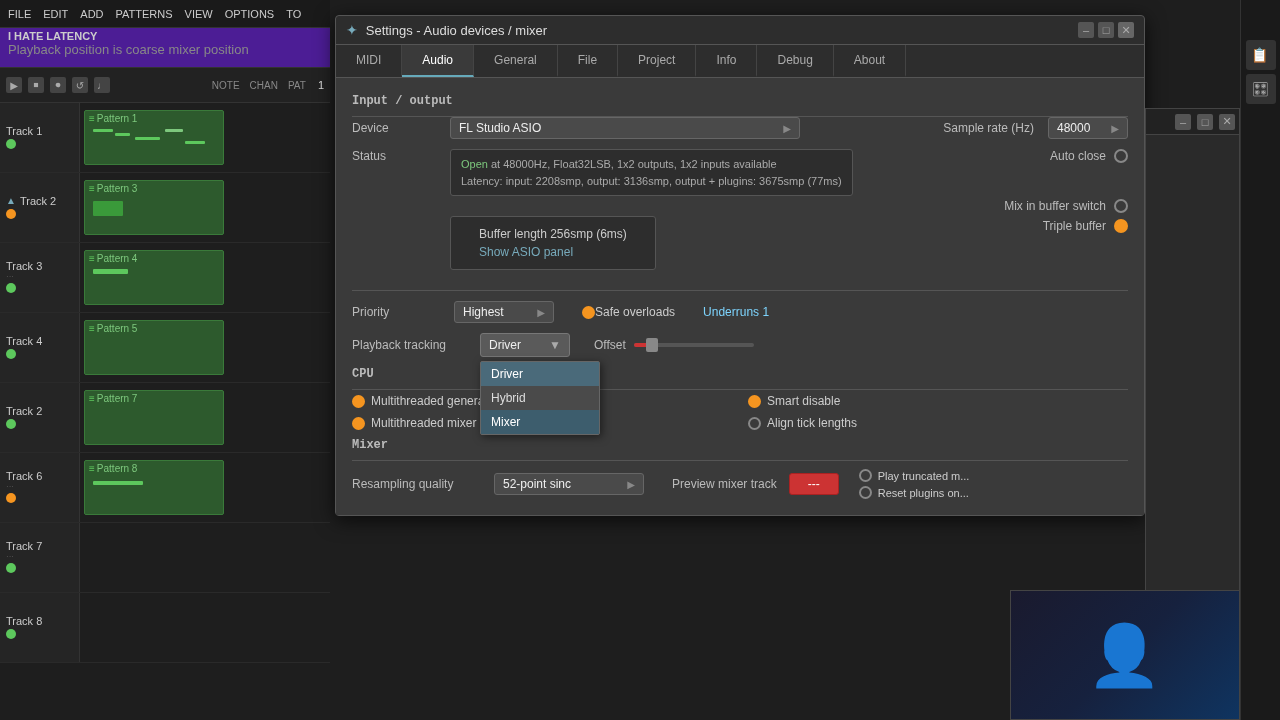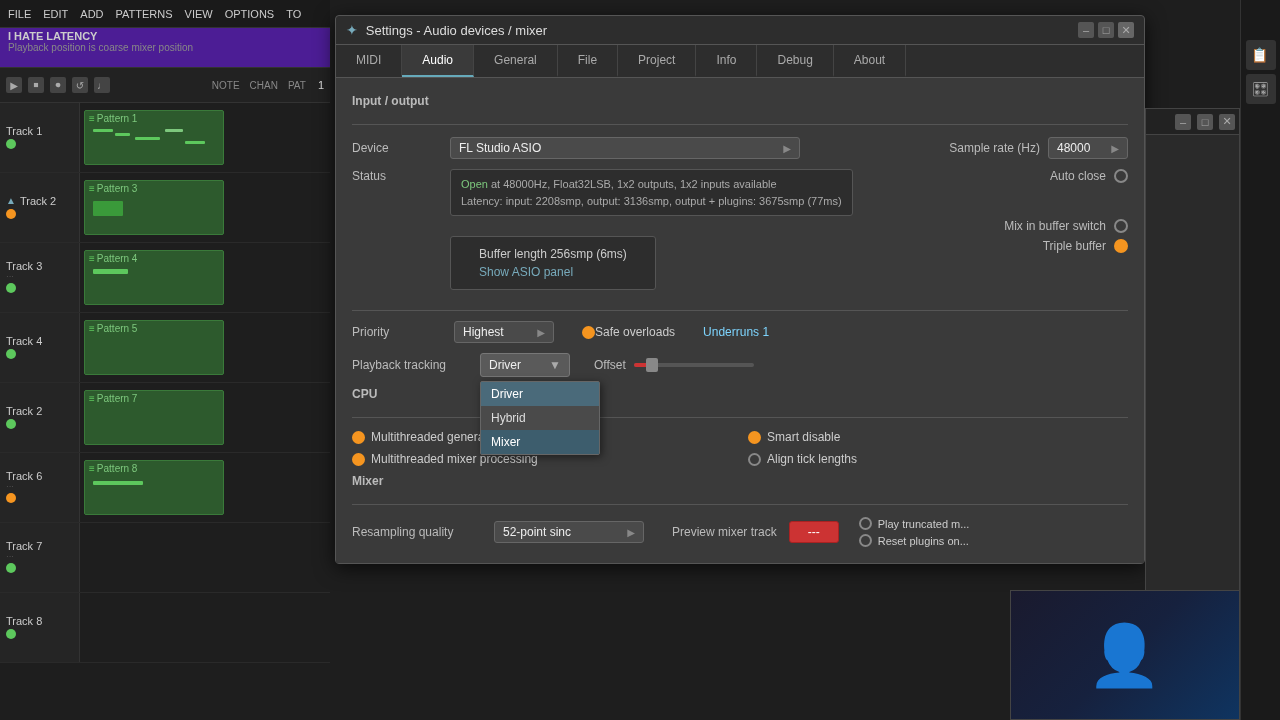--- a/index.html
+++ b/index.html
@@ -117,22 +117,22 @@
       border-right: 1px solid #444; border-bottom: 2px solid transparent;
     }
     .tab-btn.active { color: #fff; background: #3a3a3a; border-bottom: 2px solid #6ab; }
 
     
     #settings-content {
       padding: 16px; background: #3a3a3a;
     }
 
     .section-header {
-      font-size: 12px; color: #bbb; font-weight: bold; margin-bottom: 12px;
-      border-bottom: 1px solid #555; padding-bottom: 16px;
+      font-size: 12px; color: #bbb; font-weight: bold; margin-bottom: 0;
+      border-bottom: 1px solid #555; padding-bottom: 8px; font-family: Liberation Mono, monospace;
     }
 
     .field-row {
       display: flex; align-items: center; margin-bottom: 10px; gap: 8px;
     }
     .field-label {
       width: 90px; color: #bbb; font-size: 12px;
     }
 
     .combo-box {
@@ -295,21 +295,21 @@
   <span class="menu-item">EDIT</span>
   <span class="menu-item">ADD</span>
   <span class="menu-item">PATTERNS</span>
   <span class="menu-item">VIEW</span>
   <span class="menu-item">OPTIONS</span>
   <span class="menu-item">TO</span>
 </div>
 
 <div id="track-header">
   <div class="latency">I HATE LATENCY</div>
-  <div style="font-size:10px;color:#888;">Playback position is coarse mixer position</div>
+  <div style="font-size:13px;color:#888;">Playback position is coarse mixer position</div>
 </div>
 
 <div id="transport">
   <div class="transport-btn">▶</div>
   <div class="transport-btn">⏹</div>
   <div class="transport-btn">⏺</div>
   <div class="transport-btn">↺</div>
   <div class="transport-btn">♩</div>
   <div style="flex:1;"></div>
   <div style="color:#888;font-size:10px;">NOTE</div>
@@ -483,21 +483,21 @@
           <div class="buffer-box">
             <div class="buffer-length">Buffer length 256smp (6ms)</div>
             <div class="asio-link">Show ASIO panel</div>
           </div>
         </div>
       </div>
 
       <div style="min-width:220px; display:flex; flex-direction:column; align-items:flex-end;">
 
         <div class="field-row" style="justify-content:flex-end;">
-          <span class="field-label" style="text-align:right;width:auto;">Sample rate (Hz)</span>
+          <span class="field-label" style="text-align:right;width:auto;margin-right:6px;">Sample rate (Hz)</span>
           <div class="combo-box" style="min-width:80px;">
             <span>48000</span>
             <span class="arrow">▶</span>
           </div>
         </div>
 
         <div class="option-row">
           <span class="option-label">Auto close</span>
           <div class="radio-btn"></div>
         </div>

